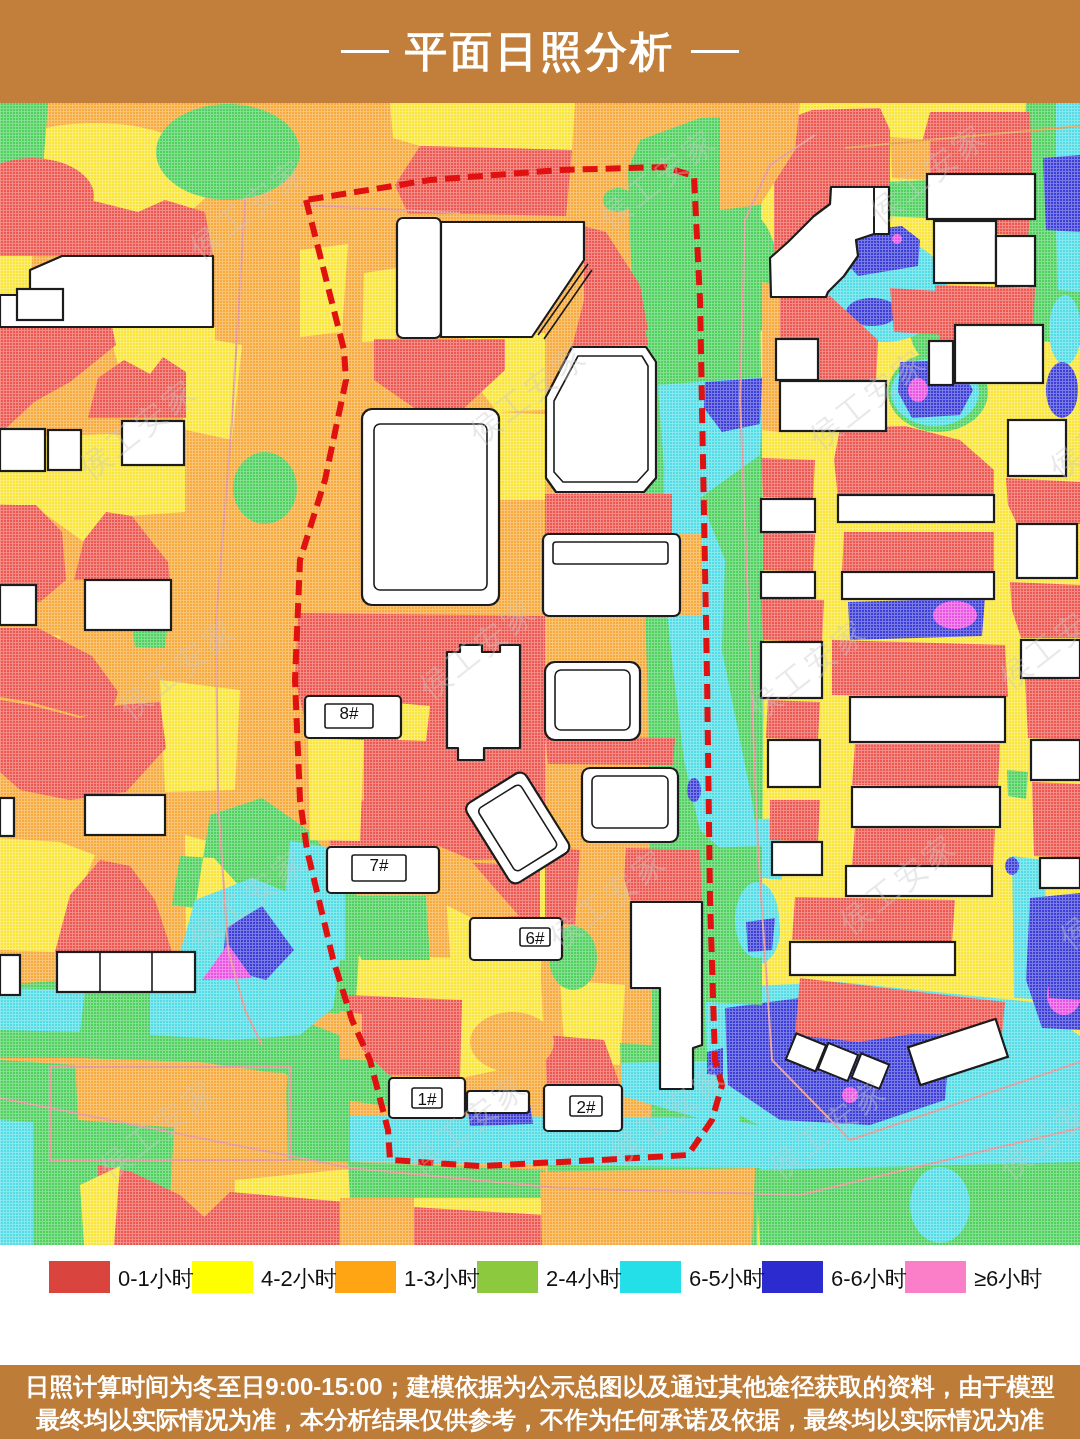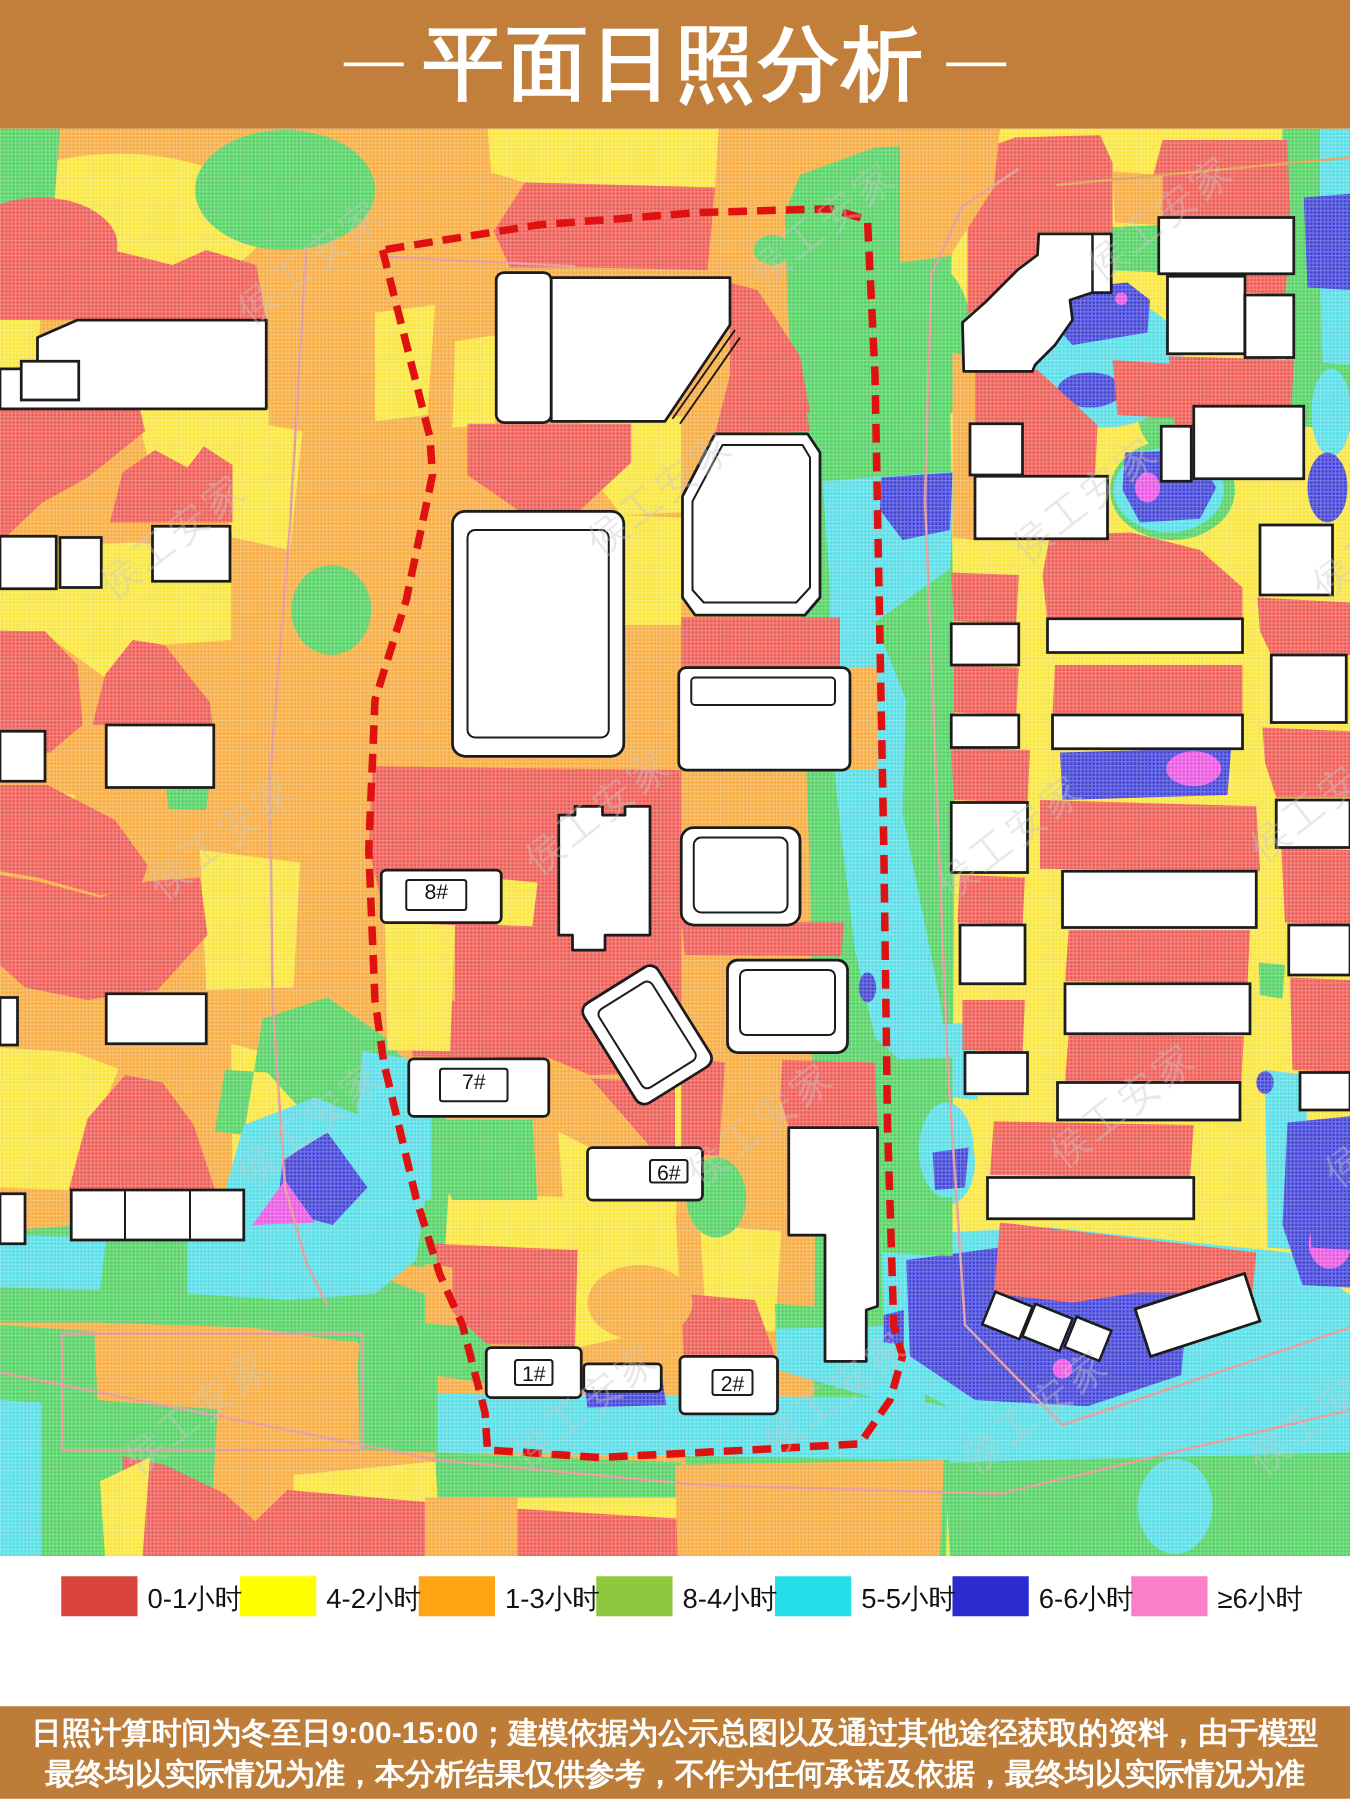--- a/index.html
+++ b/index.html
@@ -1,19 +1,19 @@
 <!DOCTYPE html>
 <html><head>
 <meta charset="utf-8">
 <style>
 html,body{margin:0;padding:0;width:1080px;height:1439px;overflow:hidden;background:#fff;font-family:"Liberation Sans",sans-serif;}
 #page{position:relative;width:1080px;height:1439px;}
 #hdr{position:absolute;left:0;top:0;width:1080px;height:103px;background:#c17f3b;display:flex;align-items:center;justify-content:center;}
 #hdr .dash{width:48px;height:3px;background:#fff;margin:0 16px;}
-#hdr .t{color:#fff;font-size:64px;font-weight:bold;letter-spacing:3px;}
+#hdr .t{color:#fff;font-size:42px;font-weight:bold;letter-spacing:3px;}
 #map{position:absolute;left:0;top:103px;width:1080px;height:1142px;}
 #leg{position:absolute;left:0;top:1245px;width:1080px;height:116px;background:#ffffff;}
 .li{position:absolute;top:16px;height:32px;}
 .sw{position:absolute;top:0;width:61px;height:32px;z-index:1;}
 .lb{position:absolute;left:69px;top:3px;font-size:22px;color:#111;z-index:3;white-space:nowrap;}
 #ftr{position:absolute;left:0;top:1365px;width:1080px;height:96px;background:#bd7c38;color:#fff;font-weight:bold;font-size:24px;text-align:center;}
 #ftr div{line-height:33px;}
 #ftr .l1{margin-top:5px;}
 </style>
 </head>
@@ -302,25 +302,25 @@
 <div class="li" style="left:192px">
         <div class="sw" style="background:#ffff00"></div>
         <div class="lb">4-2小时</div>
       </div>
 <div class="li" style="left:335px">
         <div class="sw" style="background:#ffa413"></div>
         <div class="lb">1-3小时</div>
       </div>
 <div class="li" style="left:477px">
         <div class="sw" style="background:#8cc93e"></div>
-        <div class="lb">8-4小时</div>
+        <div class="lb">2-4小时</div>
       </div>
 <div class="li" style="left:620px">
         <div class="sw" style="background:#24dfe8"></div>
-        <div class="lb">5-5小时</div>
+        <div class="lb">6-5小时</div>
       </div>
 <div class="li" style="left:762px">
         <div class="sw" style="background:#2b2bd0"></div>
         <div class="lb">6-6小时</div>
       </div>
 <div class="li" style="left:905px">
         <div class="sw" style="background:#fb7fc8"></div>
         <div class="lb">≥6小时</div>
       </div>
 </div>

